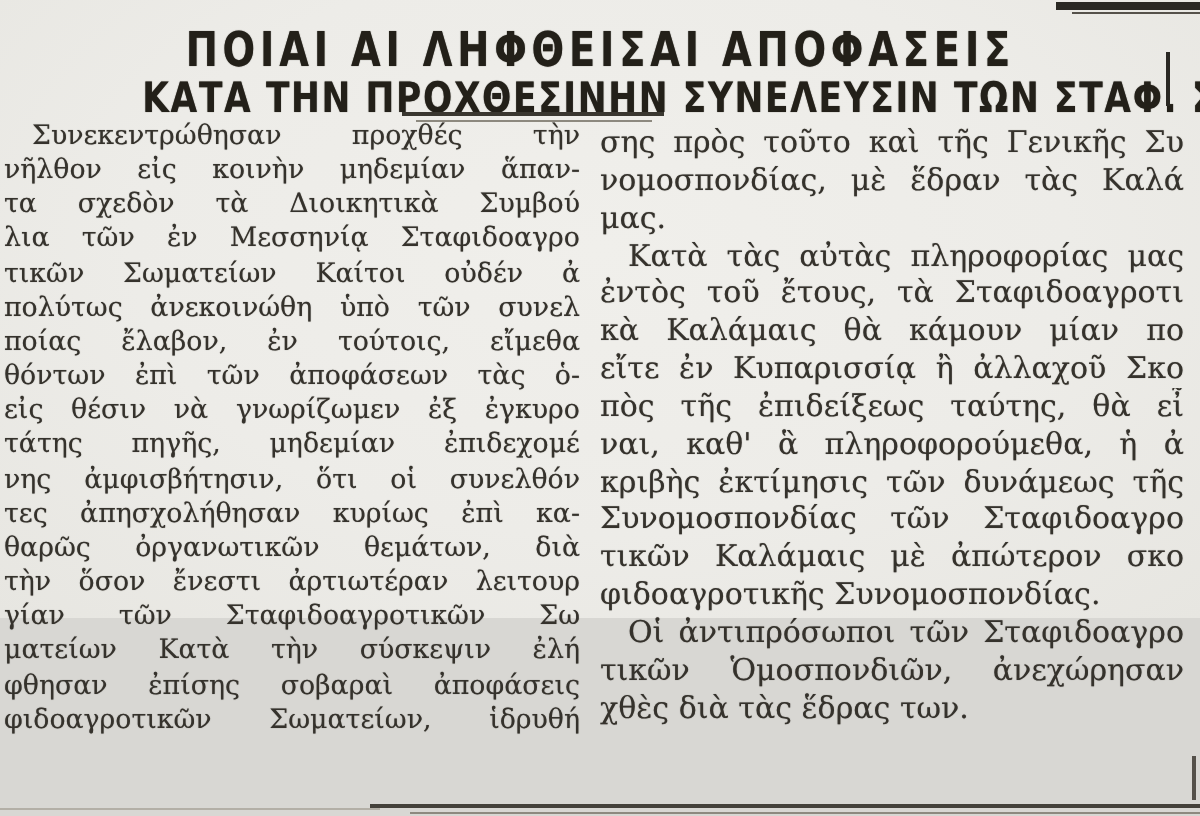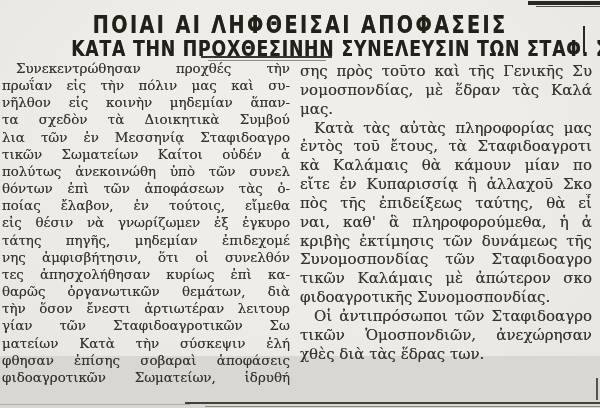--- a/index.html
+++ b/index.html
@@ -6,21 +6,21 @@
     --paper:#edece8; --ink:#35322c; --headline-ink:#232019;
     --rule-dark:#44413a; --rule-faint:#b3afa6; --rule-mid:#8d897f;
   }
   html,body{margin:0;padding:0;}
   body{
     width:600px;height:408px;overflow:hidden;
     font-family:"DejaVu Serif", serif;
     background:#d8d7d3;
   }
   .page{
-    position:relative;width:600px;height:356px;
+    position:relative;width:600px;height:309px;
     background:radial-gradient(ellipse at 50% 40%, #f0efeb 0%, var(--paper) 55%, #e7e6e1 100%);
     color:var(--ink);
   }
   
   .headline{position:absolute;left:0;width:600px;text-align:center;
     font-family:"DejaVu Sans", sans-serif;font-weight:bold;color:var(--headline-ink);
     white-space:nowrap;}
   .headline .hspan{display:inline-block;transform-origin:50% 50%;
     text-shadow:0 0 0.6px rgba(35,32,25,.65);}
   .headline1{top:11px;font-size:24px;}
@@ -62,28 +62,27 @@
   </div>
   <div class="headline headline2">
     <span class="hspan">ΚΑΤΑ ΤΗΝ ΠΡΟΧΘΕΣΙΝΗΝ ΣΥΝΕΛΕΥΣΙΝ ΤΩΝ ΣΤΑΦ. ΣΩΜΑΤΕΙΩΝ</span>
   </div>
   <div class="rule headline-tick"></div>
   <div class="rule headline-underline"></div>
   <div class="rule headline-underline2"></div>
 
   <div class="column column-left">
       <div class="tline ind">Συνεκεντρώθησαν προχθές τὴν</div>
-      <div class="tline">πρωΐαν εἰς τὴν πόλιν μας καὶ συ-</div>
       <div class="tline">νῆλθον εἰς κοινὴν μηδεμίαν ἅπαν-</div>
       <div class="tline">τα σχεδὸν τὰ Διοικητικὰ Συμβού</div>
       <div class="tline">λια τῶν ἐν Μεσσηνίᾳ Σταφιδοαγρο</div>
       <div class="tline">τικῶν Σωματείων Καίτοι οὐδέν ἀ</div>
       <div class="tline">πολύτως ἀνεκοινώθη ὑπὸ τῶν συνελ</div>
+      <div class="tline">ποίας ἔλαβον, ἐν τούτοις, εἴμεθα</div>
       <div class="tline">θόντων ἐπὶ τῶν ἀποφάσεων τὰς ὁ-</div>
-      <div class="tline">ποίας ἔλαβον, ἐν τούτοις, εἴμεθα</div>
       <div class="tline">εἰς θέσιν νὰ γνωρίζωμεν ἐξ ἐγκυρο</div>
       <div class="tline">τάτης πηγῆς, μηδεμίαν ἐπιδεχομέ</div>
       <div class="tline">νης ἀμφισβήτησιν, ὅτι οἱ συνελθόν</div>
       <div class="tline">τες ἀπησχολήθησαν κυρίως ἐπὶ κα-</div>
       <div class="tline">θαρῶς ὀργανωτικῶν θεμάτων, διὰ</div>
       <div class="tline">τὴν ὅσον ἔνεστι ἀρτιωτέραν λειτουρ</div>
       <div class="tline">γίαν τῶν Σταφιδοαγροτικῶν Σω</div>
       <div class="tline">ματείων Κατὰ τὴν σύσκεψιν ἐλή</div>
       <div class="tline">φθησαν ἐπίσης σοβαραὶ ἀποφάσεις</div>
       <div class="tline">φιδοαγροτικῶν Σωματείων, ἱδρυθή</div>

